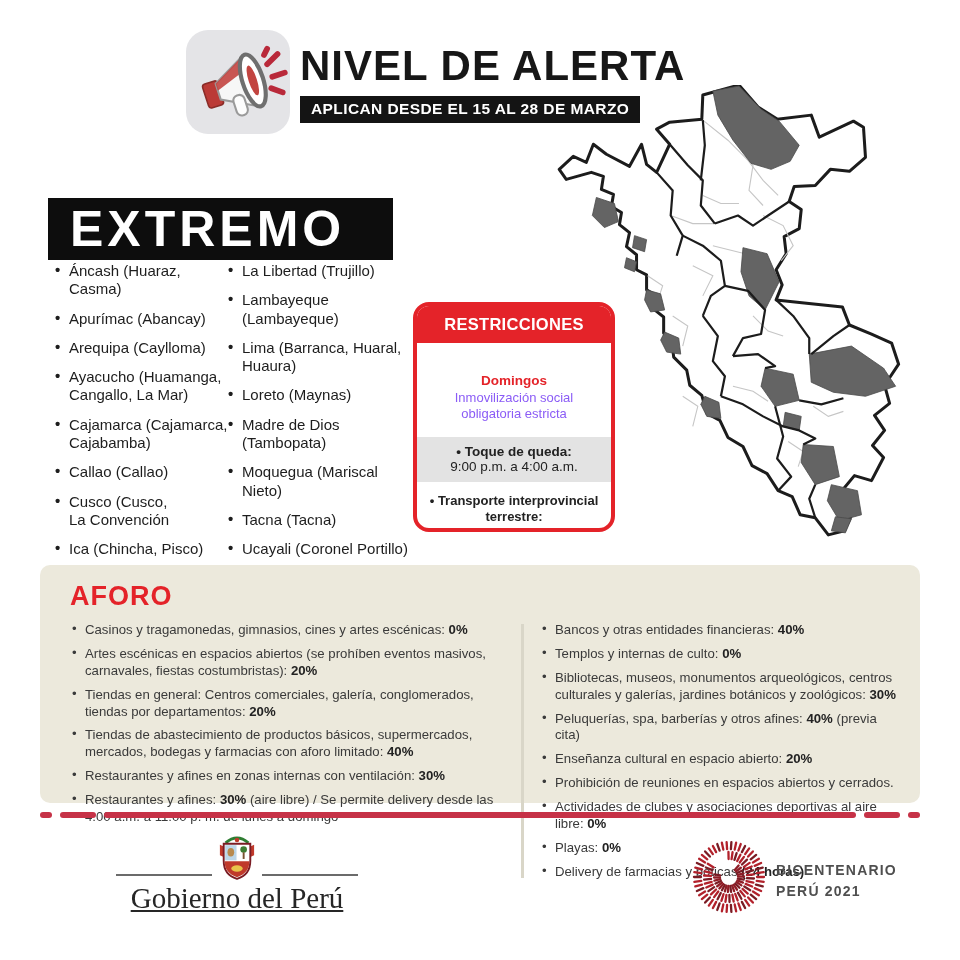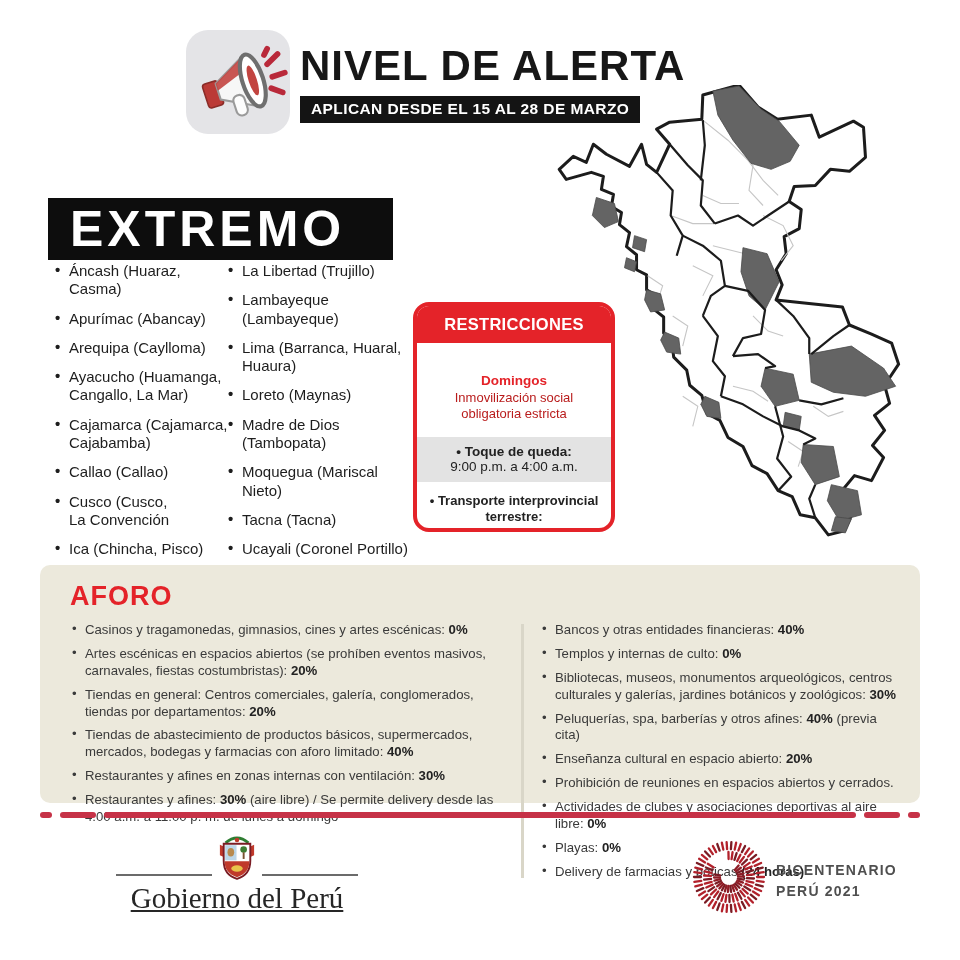--- a/index.html
+++ b/index.html
@@ -24,21 +24,21 @@
   .ritem .rb{position:absolute;left:0;top:-1px;font-weight:700;}
   .ritem b{font-weight:400;}
   .ritem .rd{white-space:pre-line;}
 
   
   .restr{left:413px;top:302px;width:202px;height:230px;border:4px solid #E42329;border-radius:16px;
          background:#fff;box-sizing:border-box;overflow:hidden;text-align:center;}
   .restr-head{background:#E42329;color:#fff;font-weight:700;font-size:16.5px;line-height:37px;height:37px;letter-spacing:.3px;}
   .restr-body{padding:9px 8px 0;}
   .dom{color:#E42329;font-weight:700;font-size:13.5px;margin-top:21px;}
-  .domtxt{font-size:13px;color:#b91c1c;line-height:1.25;margin:2px 10px 0;}
+  .domtxt{font-size:13px;color:#8b5cf6;line-height:1.25;margin:2px 10px 0;}
   .curfew{background:#e3e3e3;margin:14px -8px 0;padding:7px 4px 8px;font-size:13.5px;color:#222;}
   .curfew .b{font-weight:700;}
   .transp{margin-top:11px;font-size:13px;color:#222;}
   .transp .b{font-weight:700;white-space:pre-line;line-height:1.25;}
   .transp .note{font-size:10.5px;color:#555;margin-top:1px;}
 
   
   .map{left:552px;top:85px;width:392px;height:482px;}
 
   

